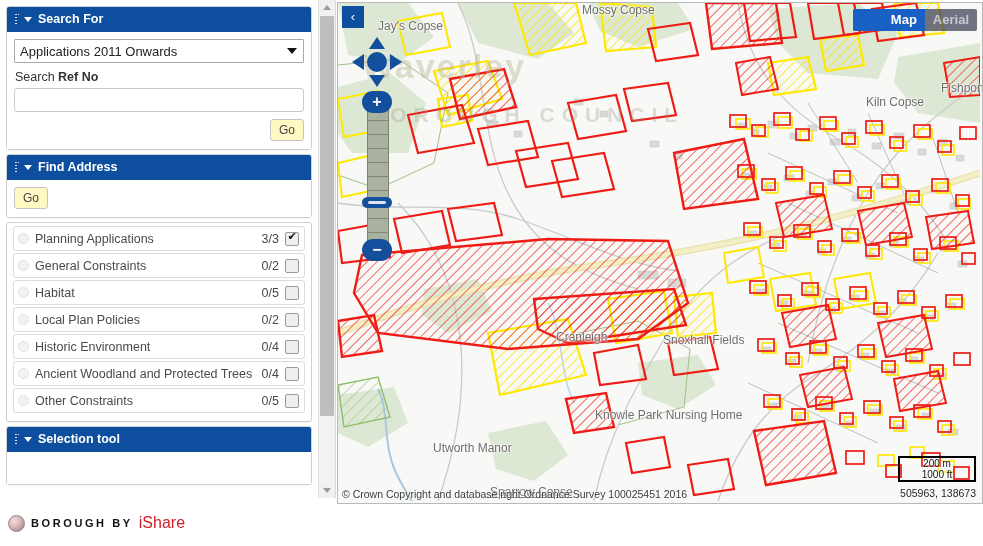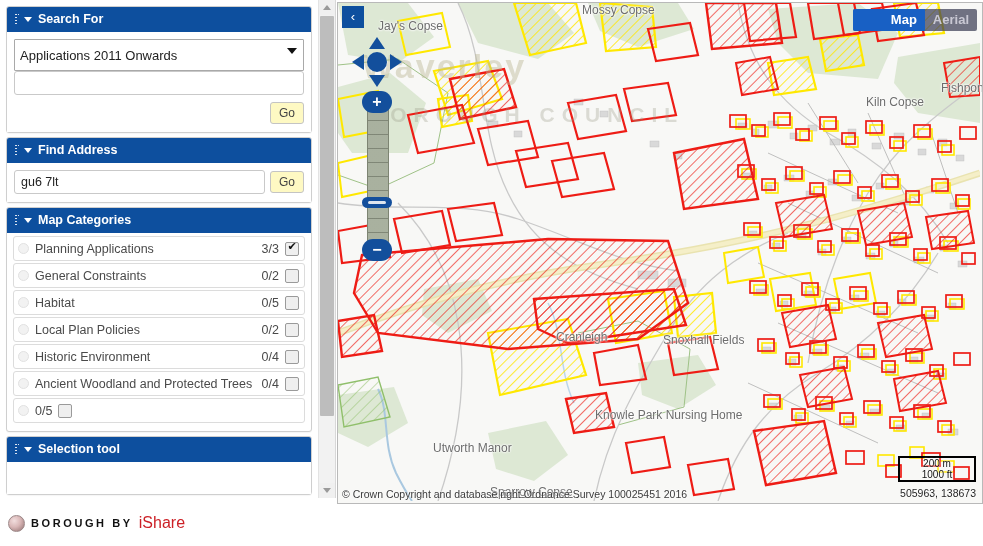--- a/index.html
+++ b/index.html
@@ -35,21 +35,21 @@
   .grip i.r{left:2.5px}
   .caret{
     width:0;height:0;border-left:4.5px solid transparent;
     border-right:4.5px solid transparent;border-top:5px solid #fff;
     margin-right:1px;
   }
   .panel-body{padding:7px 7px 8px 7px;background:#fff;}
 
   .sel-wrap{position:relative;}
   select.ctl{
-    width:100%;height:32px;font-family:"Liberation Sans",sans-serif;
+    width:100%;height:24px;font-family:"Liberation Sans",sans-serif;
     font-size:13px;color:#222;padding:2px 22px 2px 5px;
     border:1px solid #a9a9a9;background:#fff;border-radius:1px;
     -webkit-appearance:none;appearance:none;box-sizing:border-box;
   }
   .sel-arrow{
     position:absolute;right:7px;top:9px;width:0;height:0;pointer-events:none;
     border-left:5px solid transparent;border-right:5px solid transparent;
     border-top:6px solid #111;
   }
   .lbl{font-size:12.5px;color:#333;margin:7px 0 4px 1px;}
@@ -239,20 +239,23 @@
             <i class="r"></i>
         </span>
         <span class="caret"></span>
         <span>Search For</span>
       </div>
       <div class="panel-body">
         <div class="sel-wrap">
           <select class="ctl" id="dataset-select"><option>Applications 2011 Onwards</option></select>
           <span class="sel-arrow"></span>
         </div>
+        <div class="lbl">
+          <span>Search </span><b>Ref No</b>
+        </div>
         <input class="ctl" type="text" value="" style="">
         <div class="go-row">
           <button class="go">Go</button>
         </div>
       </div>
     </div>
 
     <div class="panel">
       <div class="panel-head">
         <span class="grip">
@@ -263,41 +266,26 @@
             <i class="r"></i>
             <i class="r"></i>
             <i class="r"></i>
             <i class="r"></i>
         </span>
         <span class="caret"></span>
         <span>Find Address</span>
       </div>
       <div class="panel-body">
         <div class="addr-row">
-          <input class="ctl" type="text" value="gu6 7lt" style="">
           <button class="go">Go</button>
         </div>
       </div>
     </div>
 
     <div class="panel">
-      <div class="panel-head">
-        <span class="grip">
-          <i></i>
-            <i></i>
-            <i></i>
-            <i></i>
-            <i class="r"></i>
-            <i class="r"></i>
-            <i class="r"></i>
-            <i class="r"></i>
-        </span>
-        <span class="caret"></span>
-        <span>Map Categories</span>
-      </div>
       <div class="cat-list" id="cat-list">
           <div class="cat">
             <span class="dot"></span>
             <span class="nm">Planning Applications</span>
             <span class="cnt">3/3</span>
             <span class="cbox on"></span>
           </div>
           <div class="cat">
             <span class="dot"></span>
             <span class="nm">General Constraints</span>
@@ -323,20 +311,21 @@
             <span class="cbox"></span>
           </div>
           <div class="cat">
             <span class="dot"></span>
             <span class="nm">Ancient Woodland and Protected Trees</span>
             <span class="cnt">0/4</span>
             <span class="cbox"></span>
           </div>
           <div class="cat">
             <span class="dot"></span>
+            <span class="nm">Other Constraints</span>
             <span class="cnt">0/5</span>
             <span class="cbox"></span>
           </div>
         </div>
     </div>
 
     <div class="panel">
       <div class="panel-head">
         <span class="grip">
           <i></i>

